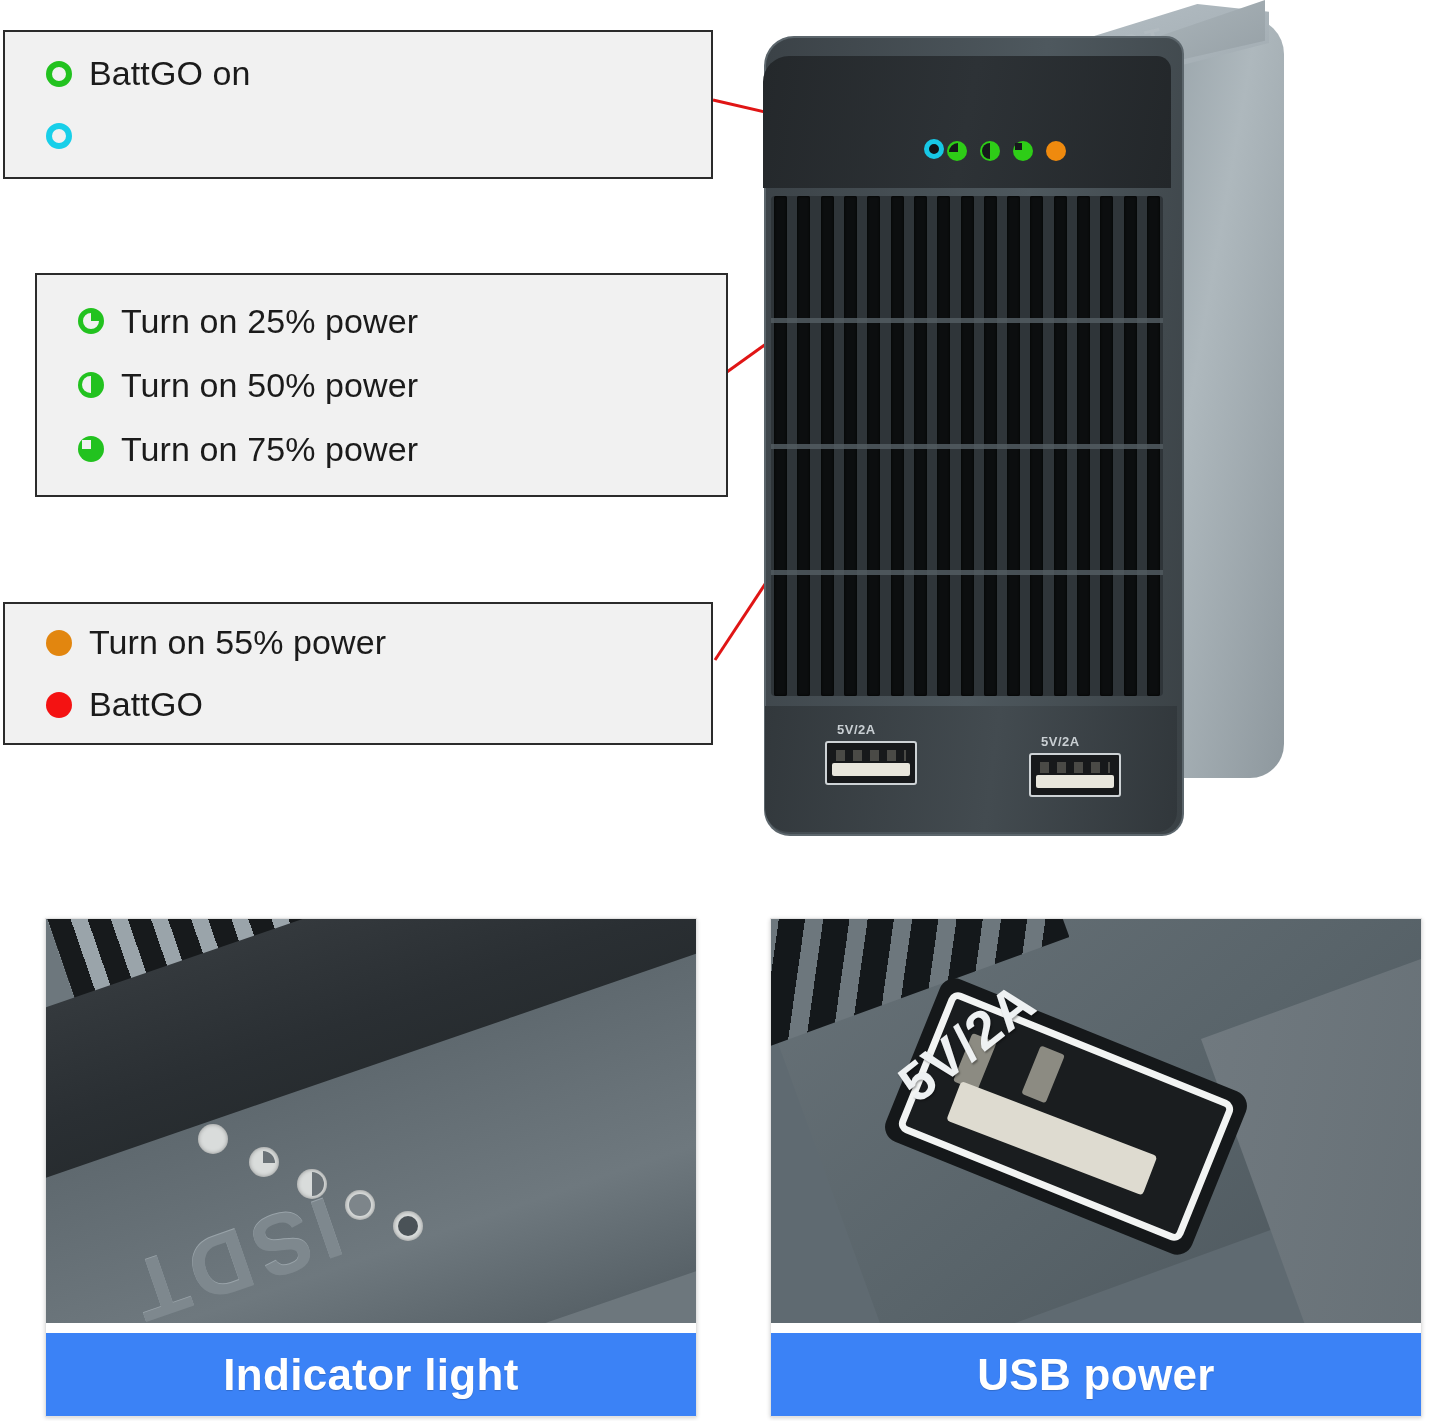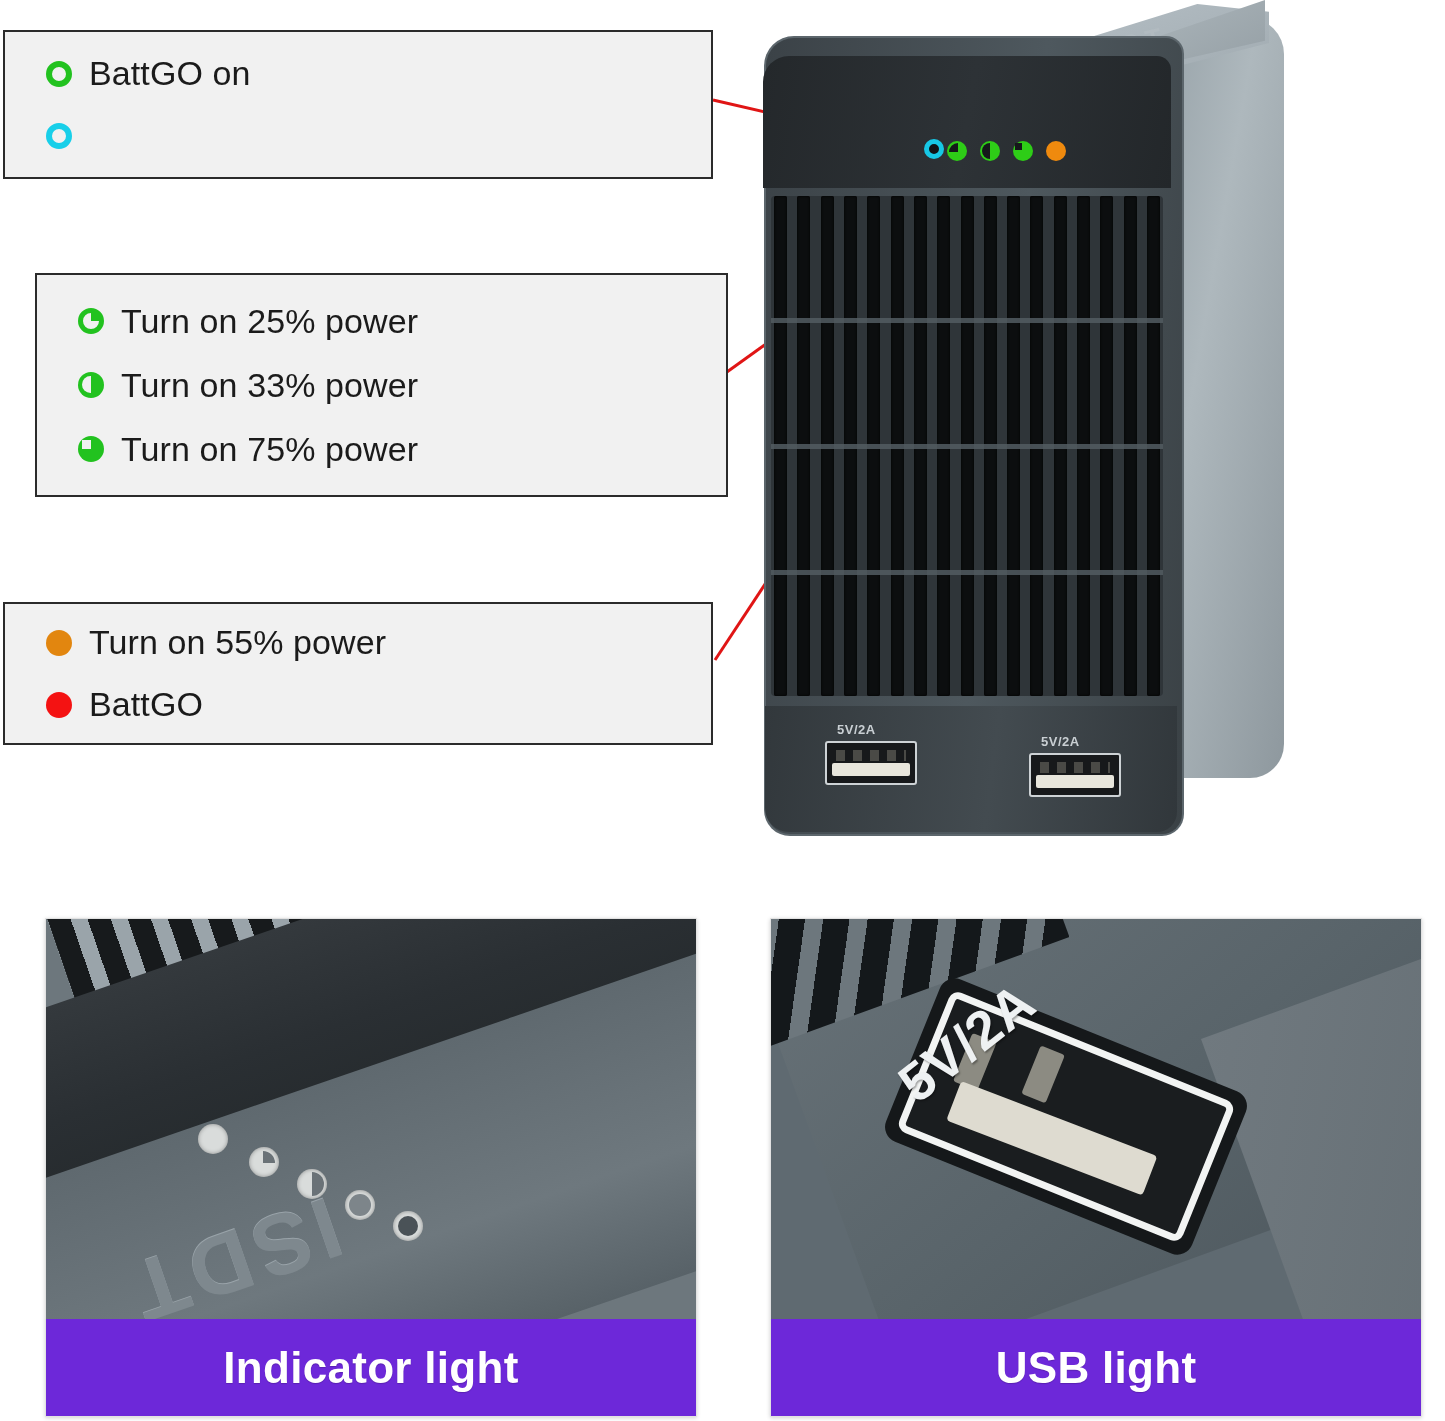--- a/index.html
+++ b/index.html
@@ -100,21 +100,21 @@
   .dled.g.p50::after{width:8px;height:16px;left:2px;top:2px;border-radius:8px 0 0 8px;}
   .dled.g.p75::after{width:7px;height:7px;left:2px;top:2px;}
   .dled.orange{background:#ef8a0e;}
 
   
   .inset{position:absolute;background:#ffffff;border:1px solid #e2e2e2;
          box-shadow:0 1px 4px rgba(0,0,0,.18);overflow:hidden;}
   .inset.left{left:45px;top:918px;width:650px;height:497px;}
   .inset.right{left:770px;top:918px;width:650px;height:497px;}
   .inset-img{position:absolute;left:0;top:0;right:0;height:404px;overflow:hidden;}
-  .caption{position:absolute;left:0;right:0;bottom:0;height:97px;background:#6d28d9;
+  .caption{position:absolute;left:0;right:0;bottom:0;height:83px;background:#3b82f6;
            display:flex;align-items:center;justify-content:center;}
   .caption span{color:#ffffff;font-size:44px;font-weight:bold;letter-spacing:.3px;
                 text-shadow:0 1px 1px rgba(0,0,0,.18);}
 
   
   .li-bg{position:absolute;inset:0;background:#6d777d;}
   .li-grille{position:absolute;left:-40px;top:-120px;width:820px;height:360px;
              transform:rotate(-19deg);transform-origin:0 0;
              background:repeating-linear-gradient(90deg,#171a1c 0 22px,#9aa4aa 22px 38px);}
   .li-strip{position:absolute;left:-120px;top:135px;width:950px;height:185px;
@@ -242,21 +242,21 @@
     </div>
   </div>
 
   <div class="callout b2">
     <div class="crow">
       <span class="led pie p25"></span>
       <span class="clabel">Turn on 25% power</span>
     </div>
     <div class="crow">
       <span class="led pie p50"></span>
-      <span class="clabel">Turn on 33% power</span>
+      <span class="clabel">Turn on 50% power</span>
     </div>
     <div class="crow">
       <span class="led pie p75"></span>
       <span class="clabel">Turn on 75% power</span>
     </div>
   </div>
 
   <div class="callout b3">
     <div class="crow">
       <span class="led solid-orange"></span>
@@ -307,17 +307,17 @@
         <div class="ri-port-inner">
           <span class="ri-pin" style="left:28px;top:26px;width:26px;height:52px;"></span>
           <span class="ri-pin" style="left:96px;top:12px;width:26px;height:52px;"></span>
           <div class="ri-tongue"></div>
         </div>
       </div>
 
       <div class="ri-label">5V/2A</div>
     </div>
     <div class="caption">
-      <span>USB light</span>
+      <span>USB power</span>
     </div>
   </div>
 
 </div>
 
 </body></html>

